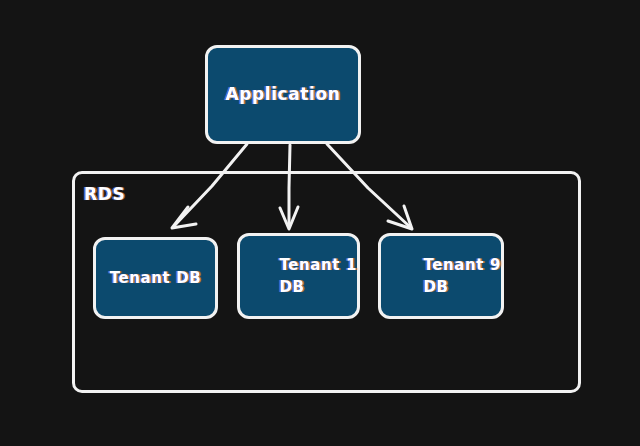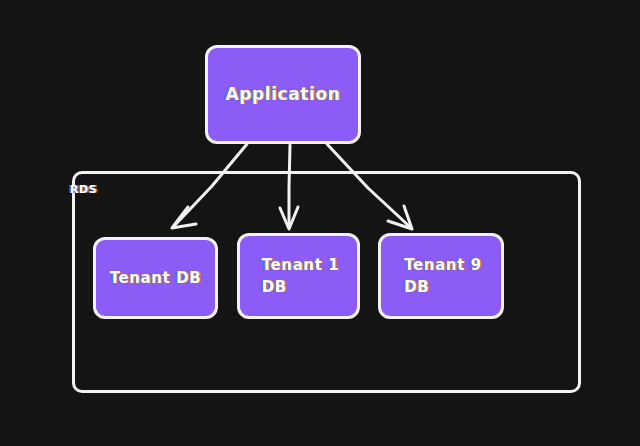--- a/index.html
+++ b/index.html
@@ -22,21 +22,21 @@
     top: 0;
     width: 640px;
     height: 446px;
     pointer-events: none;
   }
   
   .node {
     position: absolute;
     box-sizing: border-box;
     border: 3px solid #f2f2f2;
-    background: #8b5cf6;
+    background: #0c4a6e;
     border-radius: 12px;
   }
   .container-node {
     border-radius: 10px;
     background: transparent;
   }
   
   .label {
     position: absolute;
     color: #ffffff;
@@ -52,30 +52,30 @@
        2.2px 0 1px rgba(220,90,20,0.30);
   }
   .node-label-wrap {
     position: absolute;
     left: 0; top: 0;
     width: 100%; height: 100%;
     display: flex;
     align-items: center;
   }
   .node-label-wrap.center { justify-content: center; }
-  .node-label-wrap.left   { justify-content: center; padding-left: 4px; box-sizing: border-box; }
+  .node-label-wrap.left   { justify-content: flex-end; padding-left: 4px; box-sizing: border-box; }
 
   
   #app-node       { left: 205px; top: 45px;  width: 156px; height: 99px; }
   #rds-node       { left: 72px;  top: 171px; width: 509px; height: 222px; }
   #config-node    { left: 93px;  top: 237px; width: 125px; height: 82px; }
   #tenant1-node   { left: 237px; top: 233px; width: 123px; height: 86px; }
   #tenant2-node   { left: 378px; top: 233px; width: 126px; height: 86px; }
 
-  #rds-label      { left: 70px;  top: 182px; font-size: 11px; }
+  #rds-label      { left: 84px;  top: 182px; font-size: 17px; }
   .app-text       { font-size: 17px; }
   .db-text        { font-size: 15px; }
 </style>
 </head>
 <body>
 
 <div id="canvas">
 
   <svg class="board-svg" viewBox="0 0 640 446">
     <defs>

